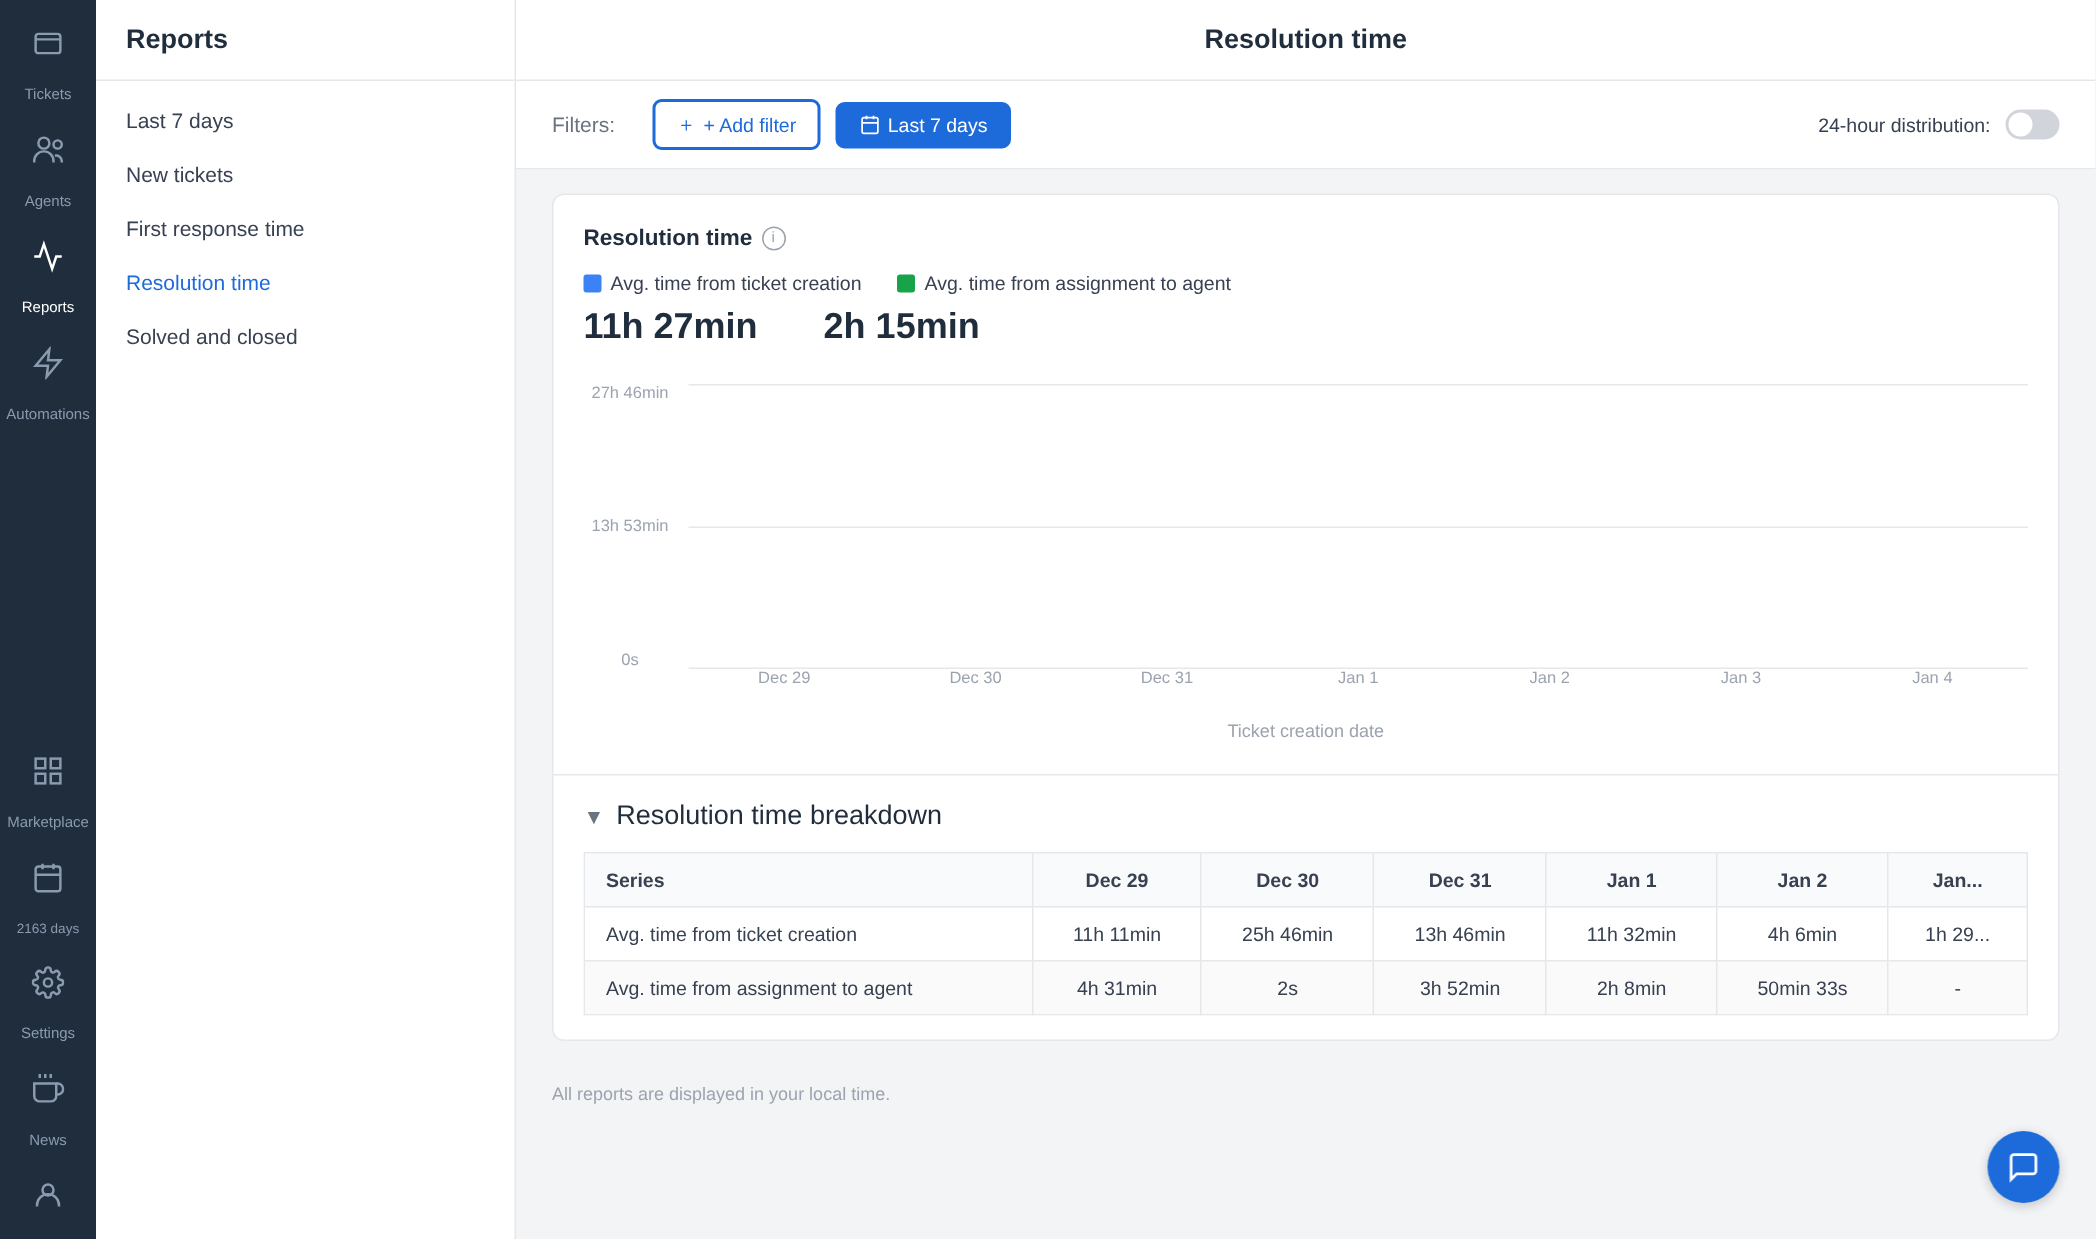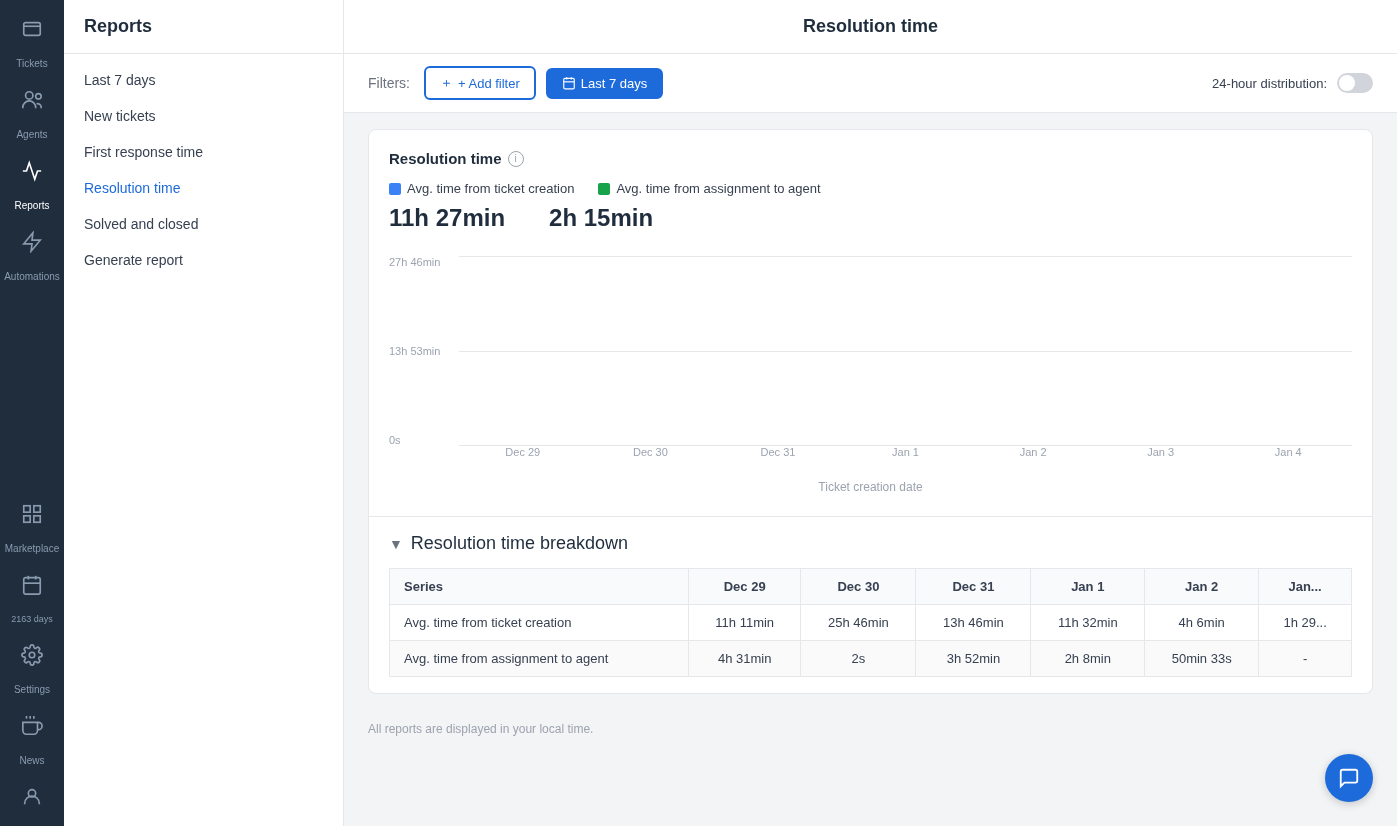--- a/index.html
+++ b/index.html
@@ -77,21 +77,21 @@
     }
     .filters-bar {
       background: #fff;
       border-bottom: 1px solid #e5e7eb;
       padding: 12px 24px;
       display: flex;
       align-items: center;
       gap: 10px;
       flex-shrink: 0;
     }
-    .filters-label { color: #6b7280; font-size: 14px; margin-right: 4px; }
+    .filters-label { color: #6b7280; font-size: 14px; margin-right: 15px; }
     .btn-add-filter {
       display: flex; align-items: center; gap: 5px;
       border: 2px solid #1d6adb; color: #1d6adb; background: #fff;
       padding: 6px 14px; border-radius: 6px; cursor: pointer; font-size: 13px; font-weight: 500;
     }
     .btn-last7 {
       display: flex; align-items: center; gap: 5px;
       border: 2px solid #1d6adb; background: #1d6adb; color: #fff;
       padding: 6px 14px; border-radius: 6px; cursor: pointer; font-size: 13px; font-weight: 500;
     }
@@ -148,21 +148,21 @@
       display: flex;
       align-items: flex-end;
       gap: 0;
     }
     .y-axis {
       position: absolute;
       left: 0; top: 0; bottom: 30px; width: 70px;
       display: flex;
       flex-direction: column;
       justify-content: space-between;
-      align-items: flex-start;
+      align-items: center;
       padding-right: 8px;
     }
     .y-label { font-size: 11px; color: #9ca3af; white-space: nowrap; }
     .chart-gridlines {
       position: absolute;
       left: 70px; right: 0; top: 0; bottom: 30px;
       display: flex;
       flex-direction: column;
       justify-content: space-between;
     }
@@ -314,21 +314,20 @@
 </nav>
 
 <aside class="sidebar">
   <div class="sidebar-header">Reports</div>
   <nav class="sidebar-menu">
     <div class="sidebar-menu-item">Last 7 days</div>
     <div class="sidebar-menu-item">New tickets</div>
     <div class="sidebar-menu-item">First response time</div>
     <div class="sidebar-menu-item active">Resolution time</div>
     <div class="sidebar-menu-item">Solved and closed</div>
-    <div class="sidebar-menu-item">Generate report</div>
   </nav>
 </aside>
 
 <div class="main-content">
   <div class="main-header">Resolution time</div>
 
   <div class="filters-bar">
     <span class="filters-label">Filters:</span>
     <button class="btn-add-filter">
       <span>＋</span>

